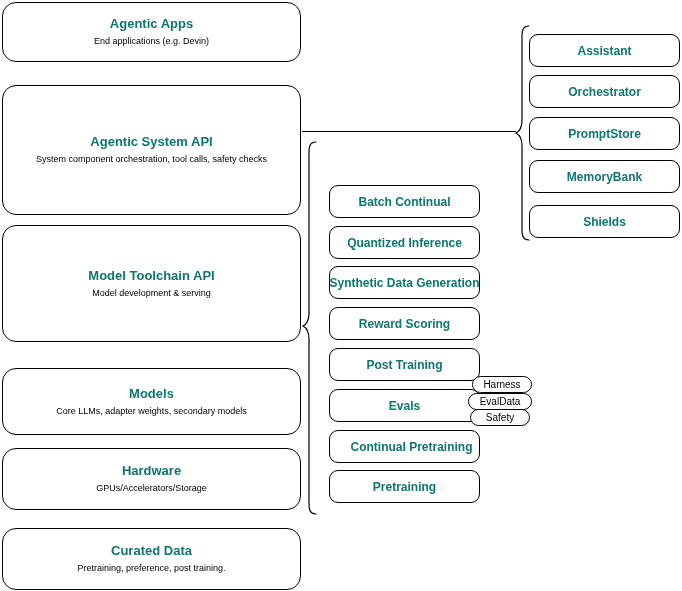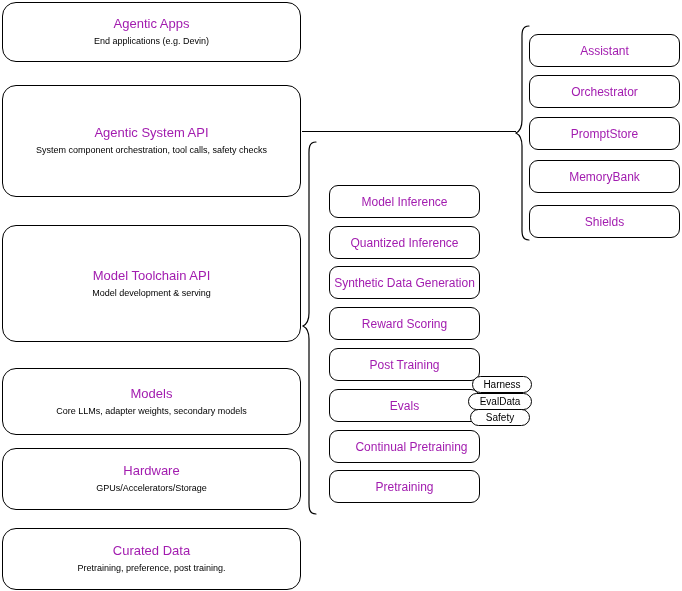--- a/index.html
+++ b/index.html
@@ -27,23 +27,24 @@
     border-radius: 12px;
     background: #ffffff;
     display: flex;
     flex-direction: column;
     align-items: center;
     justify-content: center;
     text-align: center;
   }
   .box .title {
     font-size: 13px;
-    color: #a21caf;
+    color: #0f766e;
     line-height: 16px;
     white-space: nowrap;
+    font-weight: bold;
   }
   .box .subtitle {
     font-size: 9px;
     color: #000000;
     line-height: 13px;
     margin-top: 3px;
     white-space: nowrap;
   }
 
   
@@ -108,21 +109,21 @@
 </head>
 <body>
 
 <div id="canvas">
 
   <div class="box layer-box" style="top:2px; height:60px;">
     <div class="title">Agentic Apps</div>
     <div class="subtitle">End applications (e.g. Devin)</div>
   </div>
 
-  <div class="box layer-box" style="top:85px; height:112px;">
+  <div class="box layer-box" style="top:85px; height:130px;">
     <div class="title">Agentic System API</div>
     <div class="subtitle">System component orchestration, tool calls, safety checks</div>
   </div>
 
   <div class="box layer-box" style="top:225px; height:117px;">
     <div class="title">Model Toolchain API</div>
     <div class="subtitle">Model development &amp; serving</div>
   </div>
 
   <div class="box layer-box" style="top:368px; height:67px;">
@@ -148,21 +149,21 @@
     </svg>
   </div>
 
   <div class="brace" style="left:509px; top:22px;">
     <svg width="22" height="228" viewBox="0 0 22 228" fill="none">
       <path d="M20 4 C12 4 13 12 13 18 L13 98 C13 105 11 109 7 111 C11 113 13 117 13 124 L13 204 C13 210 12 218 20 218" stroke="#000000" stroke-width="1.2" fill="none" stroke-linecap="round"></path>
     </svg>
   </div>
 
   <div class="box cap-box mid-box" style="top:185px;">
-    <div class="title">Model Inference</div>
+    <div class="title">Batch Continual</div>
   </div>
   <div class="box cap-box mid-box" style="top:226px;">
     <div class="title">Quantized Inference</div>
   </div>
   <div class="box cap-box mid-box" style="top:266px;">
     <div class="title">Synthetic Data Generation</div>
   </div>
   <div class="box cap-box mid-box" style="top:307px;">
     <div class="title">Reward Scoring</div>
   </div>

